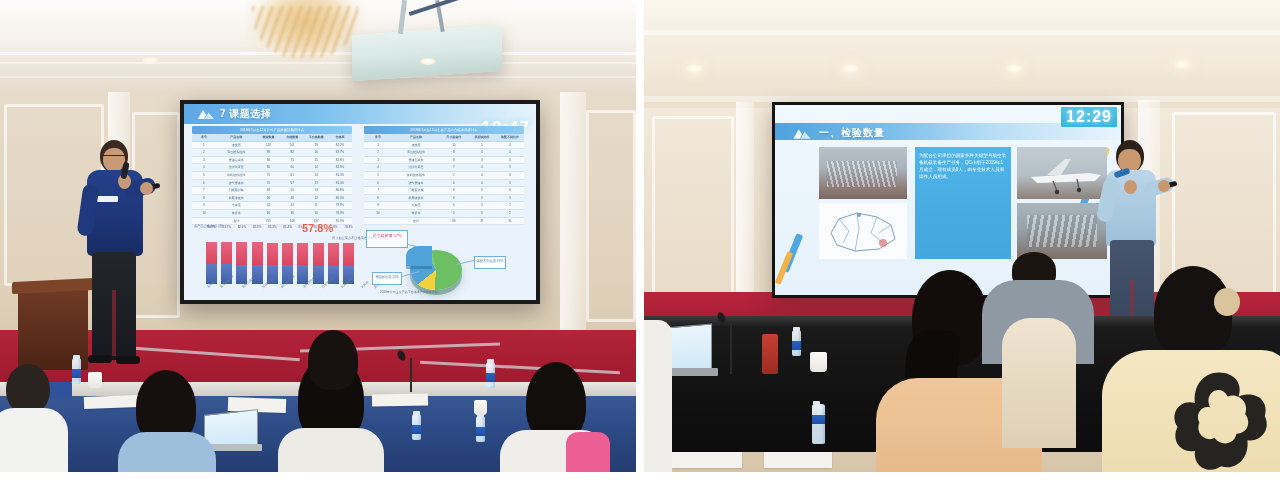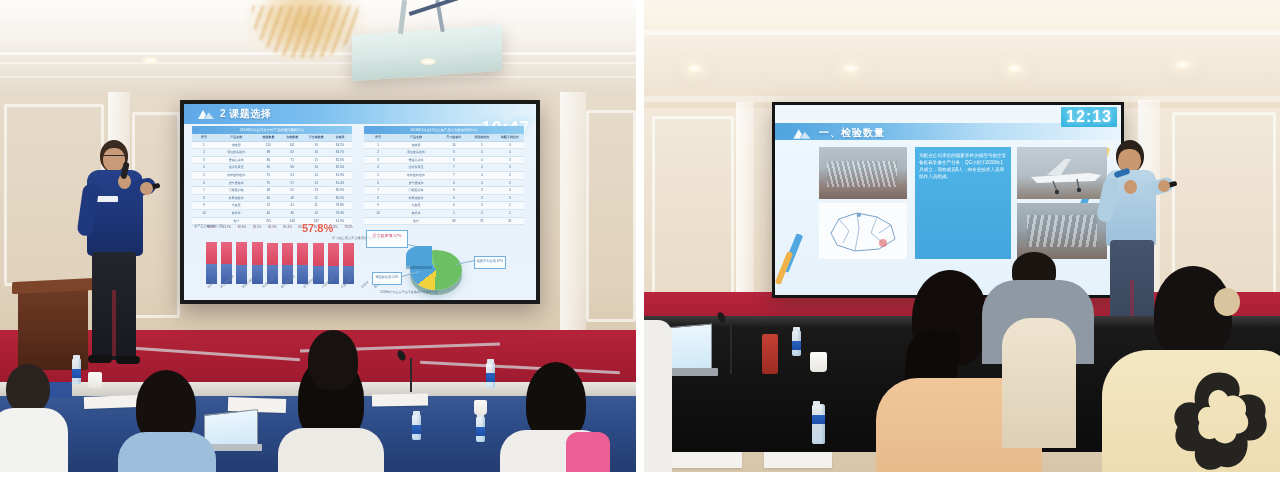--- a/index.html
+++ b/index.html
@@ -156,21 +156,21 @@
     <div class="podium"></div>
     <div class="podium-top"></div>
 
     <div class="screen-l">
       <div class="slide-l">
         <div class="slide-head"></div>
         <svg class="logo-mark" viewBox="0 0 40 26">
           <path d="M4 22 L14 4 L20 14 L16 22 Z" fill="#ffffff" opacity=".95"></path>
           <path d="M17 22 L25 9 L36 22 Z" fill="#ffffff" opacity=".7"></path>
         </svg>
-        <div class="slide-title">2 课题选择</div>
+        <div class="slide-title">7 课题选择</div>
         <div class="clock-l">10:47</div>
 
         <div class="tbl" style="left:8px;top:22px;width:160px;">
           <div class="tbl-cap" style="display: flex; align-items: center; justify-content: center; font-size: 3.4px; color: rgb(255, 255, 255); white-space: nowrap;">2018年1月至12月公司产品质量问题统计表</div>
           <div id="tl-head">
               <div class="tbl-row" style="background: rgba(196, 223, 244, 0.75);">
                 <div class="tcell" style="font-weight: bold;">序号</div>
                 <div class="tcell w2" style="font-weight: bold;">产品名称</div>
                 <div class="tcell" style="font-weight: bold;">检验数量</div>
                 <div class="tcell" style="font-weight: bold;">合格数量</div>
@@ -543,21 +543,21 @@
     <div class="stage-r"></div>
 
     <div class="screen-r">
       <div class="slide-r">
         <div class="rhead"></div>
         <svg class="rlogo" viewBox="0 0 40 26">
           <path d="M4 22 L14 4 L20 14 L16 22 Z" fill="#ffffff" opacity=".95"></path>
           <path d="M17 22 L25 9 L36 22 Z" fill="#ffffff" opacity=".72"></path>
         </svg>
         <div class="rtitle">一、检验数量</div>
-        <div class="clock-r">12:13</div>
+        <div class="clock-r">12:29</div>
 
         <div class="accentbar" style="left:14px;top:128px;width:7px;height:40px;background:#4fa8e0;transform:rotate(22deg);"></div>
         <div class="accentbar" style="left:6px;top:146px;width:6px;height:34px;background:#f0b24a;transform:rotate(22deg);"></div>
         <div class="accentbar" style="left:298px;top:44px;width:7px;height:44px;background:#f2d36a;transform:rotate(20deg);"></div>
         <div class="accentbar" style="left:312px;top:56px;width:7px;height:48px;background:#4fa8e0;transform:rotate(20deg);"></div>
         <div class="accentbar" style="left:326px;top:42px;width:5px;height:26px;background:#f2d36a;transform:rotate(20deg);"></div>
 
         <div class="panel-img" style="left:44px;top:42px;width:88px;height:52px;
              background:linear-gradient(180deg,#b9c2c8 0%,#a9b4bc 40%,#8f7f79 78%,#7a6a63 100%);">
           <div style="position:absolute;left:8px;top:14px;width:70px;height:26px;background:repeating-linear-gradient(76deg,rgba(255,255,255,.45) 0 2px,rgba(120,130,140,.25) 2px 5px);"></div>

